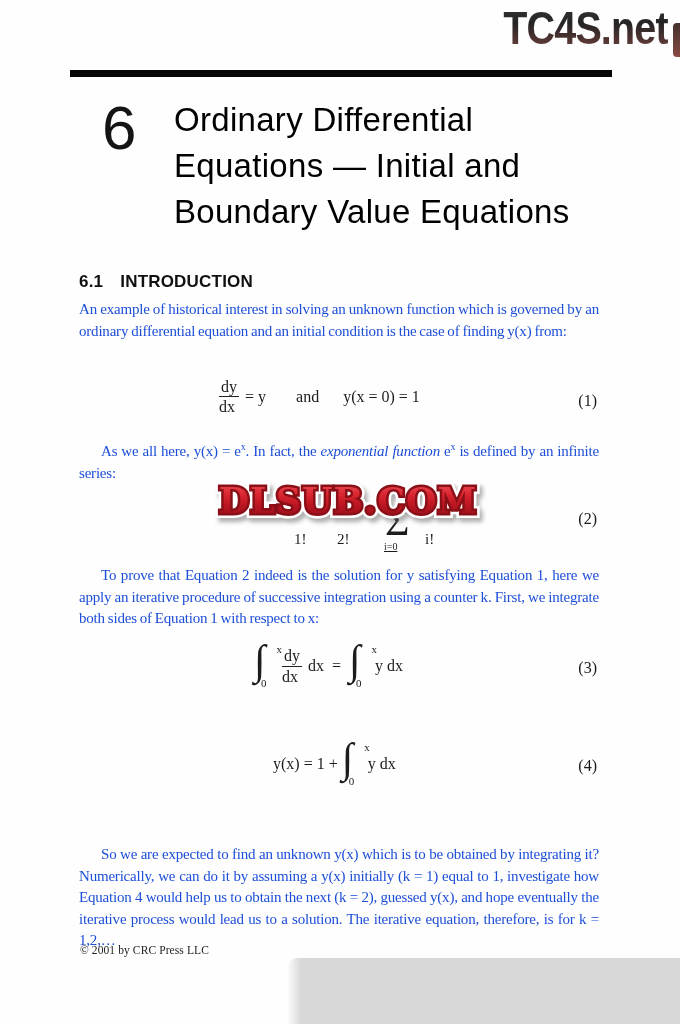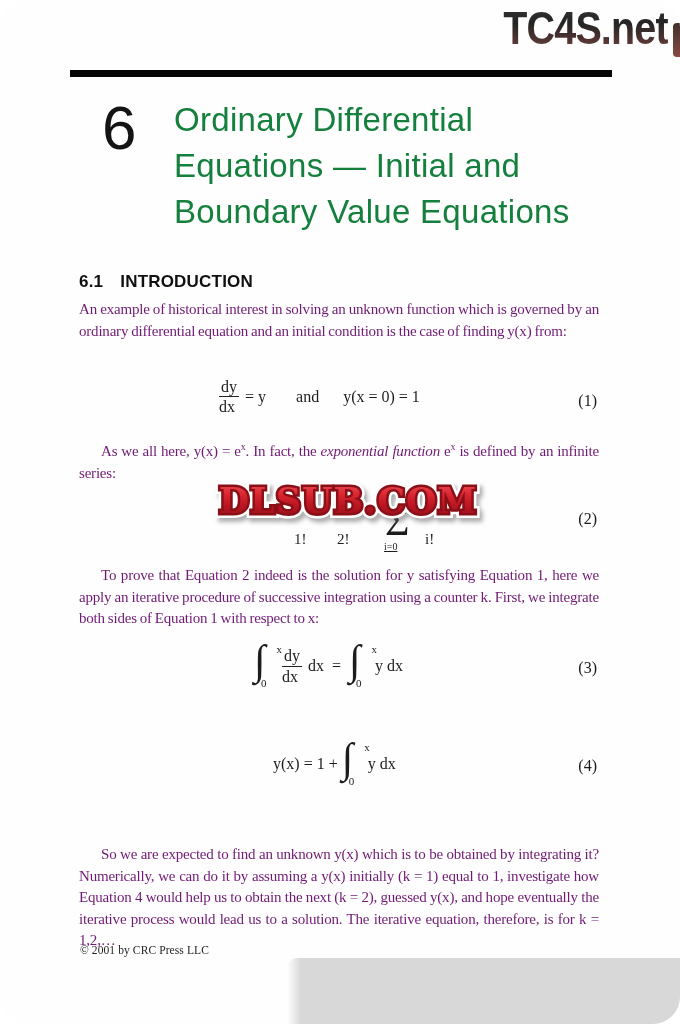--- a/index.html
+++ b/index.html
@@ -1,42 +1,42 @@
 <!DOCTYPE html>
 <html><head>
 <meta charset="utf-8">
 <style>
   html,body { margin:0; padding:0; background:#ffffff; }
   .page { position:relative; width:680px; height:1024px; background:#fefefe; overflow:hidden;
-          font-family:"Liberation Serif", serif; color:#1c1c1c;border-radius:27px; }
+          font-family:"Liberation Serif", serif; color:#1c1c1c; }
 
   
   .wm-top-wrap { position:absolute; top:0px; right:12px; height:56px; }
   .wm-top-txt { display:inline-block; font-family:"Liberation Sans", sans-serif; font-weight:bold;
                 font-size:47px; letter-spacing:-1px; transform:scaleX(.84); transform-origin:100% 50%;
                 background:linear-gradient(180deg,#3a3a3a 0%,#242424 42%,#4c3331 70%,#7a463c 96%);
                 -webkit-background-clip:text; background-clip:text; color:transparent; white-space:nowrap; }
   .wm-top-sliver { position:absolute; top:23px; right:0; width:7px; height:34px;
                    border-radius:4px 0 0 4px;
                    background:linear-gradient(180deg,#44302c 0%,#6b403a 60%,#8a4a42 100%); }
 
   
   .rule { position:absolute; left:70px; top:70px; width:542px; height:7px; background:#070707; }
   .chapter-number { position:absolute; left:102px; top:92px; font-family:"Liberation Sans", sans-serif;
                     font-size:62px; font-weight:400; color:#141414; }
   .chapter-title { position:absolute; left:174px; top:97px; font-family:"Liberation Sans", sans-serif;
-                   font-size:33px; line-height:46px; color:#15803d; letter-spacing:.3px; }
+                   font-size:33px; line-height:46px; color:#000000; letter-spacing:.3px; }
 
   .section-heading { position:absolute; left:79px; top:272px; font-family:"Liberation Sans", sans-serif;
                      font-weight:bold; font-size:17px; color:#101010; letter-spacing:.2px; }
   .section-heading .sec-num { margin-right:17px; }
 
   
   .para { position:absolute; left:79px; width:520px; font-size:15px; line-height:21.5px;
-          text-align:justify; letter-spacing:-.2px; word-spacing:-.6px; color:#701a75; }
+          text-align:justify; letter-spacing:-.2px; word-spacing:-.6px; color:#1d4ed8; }
   .indent { text-indent:22px; }
   #p1 { top:299px; }
   #p2 { top:436px; }
   #p3 { top:565px; }
   #p4 { top:706px; text-align:left; }
   #p5 { top:844px; }
   .ital { font-style:italic; }
   sup { font-size:10px; }
 
   

